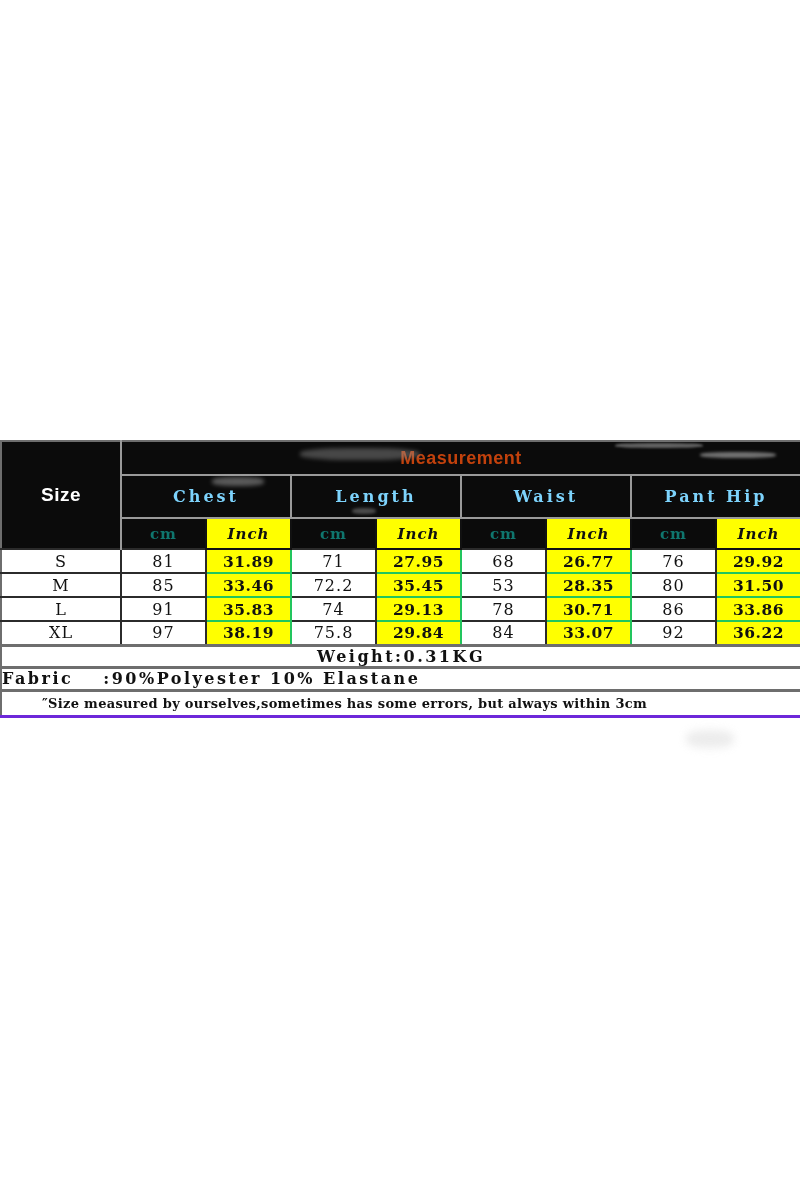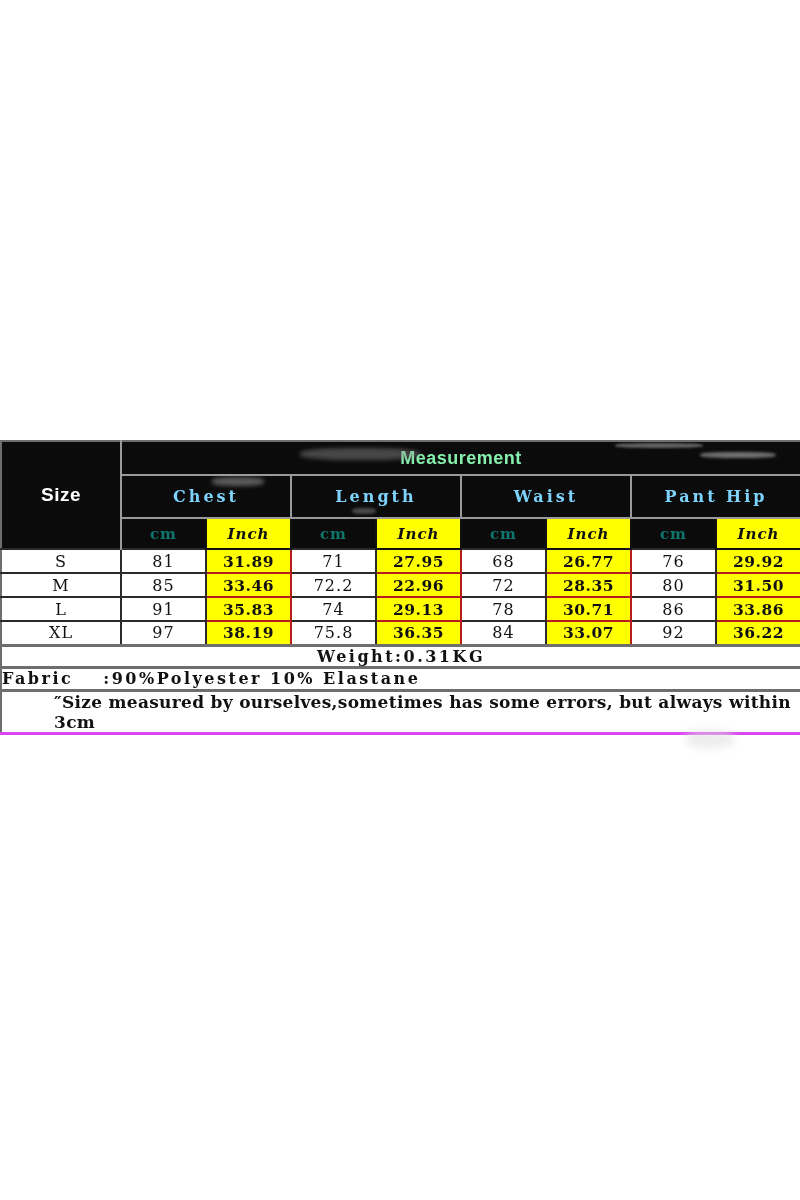--- a/index.html
+++ b/index.html
@@ -27,21 +27,21 @@
   
   th{font-weight:bold;padding:0;}
   .size-cell{
     background:#0b0b0b;color:#ffffff;
     font-family:"Liberation Sans",sans-serif;
     font-size:19px;letter-spacing:.5px;
     border-right:2px solid #9a9a9a;
     vertical-align:middle;
   }
   .measure-cell{
-    background:#0b0b0b;color:#86efac;
+    background:#0b0b0b;color:#c2410c;
     font-family:"Liberation Sans",sans-serif;
     font-size:18px;letter-spacing:.5px;
     border-bottom:2px solid #9a9a9a;
     text-align:center;vertical-align:middle;
     height:32px;
   }
   .group-cell{
     background:#0b0b0b;color:#7dd3fc;
     font-family:"DejaVu Serif","Liberation Serif",serif;
     font-size:16px;letter-spacing:3px;
@@ -73,43 +73,43 @@
     border:2px solid #2b2b2b;
     text-align:center;vertical-align:middle;
     font-family:"DejaVu Serif","Liberation Serif",serif;
     font-size:16px;color:#111111;letter-spacing:1px;
     background:#ffffff;
   }
   tr.r-data td.inch{
     background:#ffff00;
     font-weight:bold;
     font-size:15.5px;letter-spacing:.5px;
-    border:2px solid #b91c1c;
+    border:2px solid #22c55e;
   }
   tr.r-data td.sz{border-left:2px solid #6e6e6e;}
 
   
   tr.r-weight td, tr.r-fabric td, tr.r-note td{
     background:#ffffff;color:#111111;
     font-family:"DejaVu Serif","Liberation Serif",serif;
     font-weight:bold;
     border-top:3px solid #6e6e6e;
     vertical-align:middle;
   }
   tr.r-weight{height:21px;}
   tr.r-weight td{text-align:center;font-size:16px;letter-spacing:2.5px;}
   tr.r-weight .val{}
   tr.r-fabric{height:23px;}
   tr.r-fabric td{text-align:left;font-size:16px;letter-spacing:2.5px;padding-right:115px;}
   tr.r-fabric .val{margin-left:30px;}
   tr.r-note{height:26px;}
   tr.r-note td{
-    text-align:left;padding-left:52px;
-    font-size:17px;letter-spacing:.3px;
-    border-bottom:3px solid #d946ef;
+    text-align:left;padding-left:40px;
+    font-size:13px;letter-spacing:.3px;
+    border-bottom:3px solid #6d28d9;
   }
 
   
   .smudge{position:absolute;border-radius:40%;pointer-events:none;}
   .sm1{left:300px;top:448px;width:120px;height:12px;background:#909090;filter:blur(2px);opacity:.45;}
   .sm2{left:615px;top:443px;width:88px;height:5px;background:#9a9a9a;filter:blur(1px);opacity:.6;}
   .sm3{left:212px;top:477px;width:52px;height:9px;background:#a8a8a8;filter:blur(2px);opacity:.5;}
   .sm4{left:700px;top:452px;width:76px;height:6px;background:#b5b5b5;filter:blur(1.5px);opacity:.6;}
   .sm5{left:352px;top:508px;width:24px;height:6px;background:#8a8a8a;filter:blur(1.5px);opacity:.5;}
   .sm6{left:686px;top:730px;width:48px;height:18px;background:#e0e0e0;filter:blur(4px);opacity:.6;}
@@ -165,22 +165,22 @@
       <td class="inch">26.77</td>
       <td class="cm">76</td>
       <td class="inch">29.92</td>
     </tr>
 
     <tr class="r-data">
       <td class="sz">M</td>
       <td class="cm">85</td>
       <td class="inch">33.46</td>
       <td class="cm">72.2</td>
-      <td class="inch">22.96</td>
-      <td class="cm">72</td>
+      <td class="inch">35.45</td>
+      <td class="cm">53</td>
       <td class="inch">28.35</td>
       <td class="cm">80</td>
       <td class="inch">31.50</td>
     </tr>
 
     <tr class="r-data">
       <td class="sz">L</td>
       <td class="cm">91</td>
       <td class="inch">35.83</td>
       <td class="cm">74</td>
@@ -189,21 +189,21 @@
       <td class="inch">30.71</td>
       <td class="cm">86</td>
       <td class="inch">33.86</td>
     </tr>
 
     <tr class="r-data">
       <td class="sz">XL</td>
       <td class="cm">97</td>
       <td class="inch">38.19</td>
       <td class="cm">75.8</td>
-      <td class="inch">36.35</td>
+      <td class="inch">29.84</td>
       <td class="cm">84</td>
       <td class="inch">33.07</td>
       <td class="cm">92</td>
       <td class="inch">36.22</td>
     </tr>
 
     <tr class="r-weight">
       <td colspan="9">
         <span class="lbl">Weight</span><span class="val">:0.31KG</span>
       </td>

